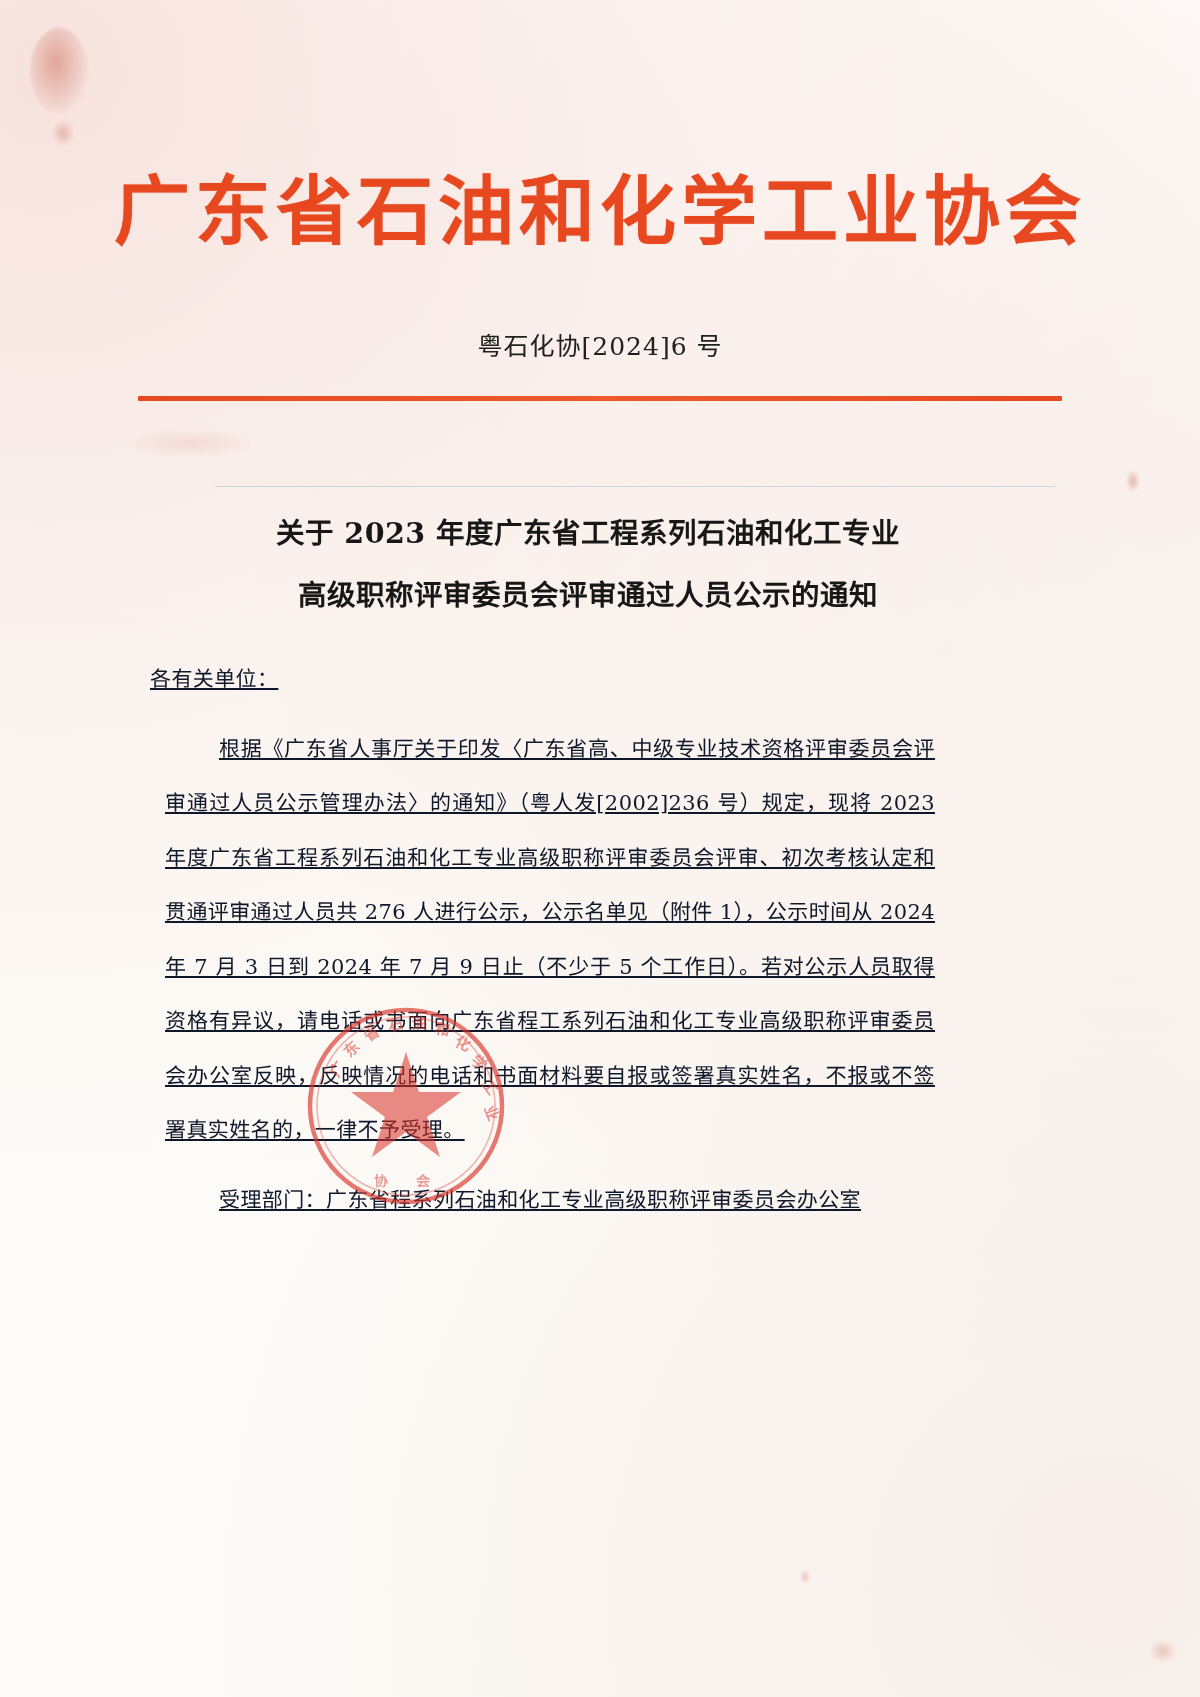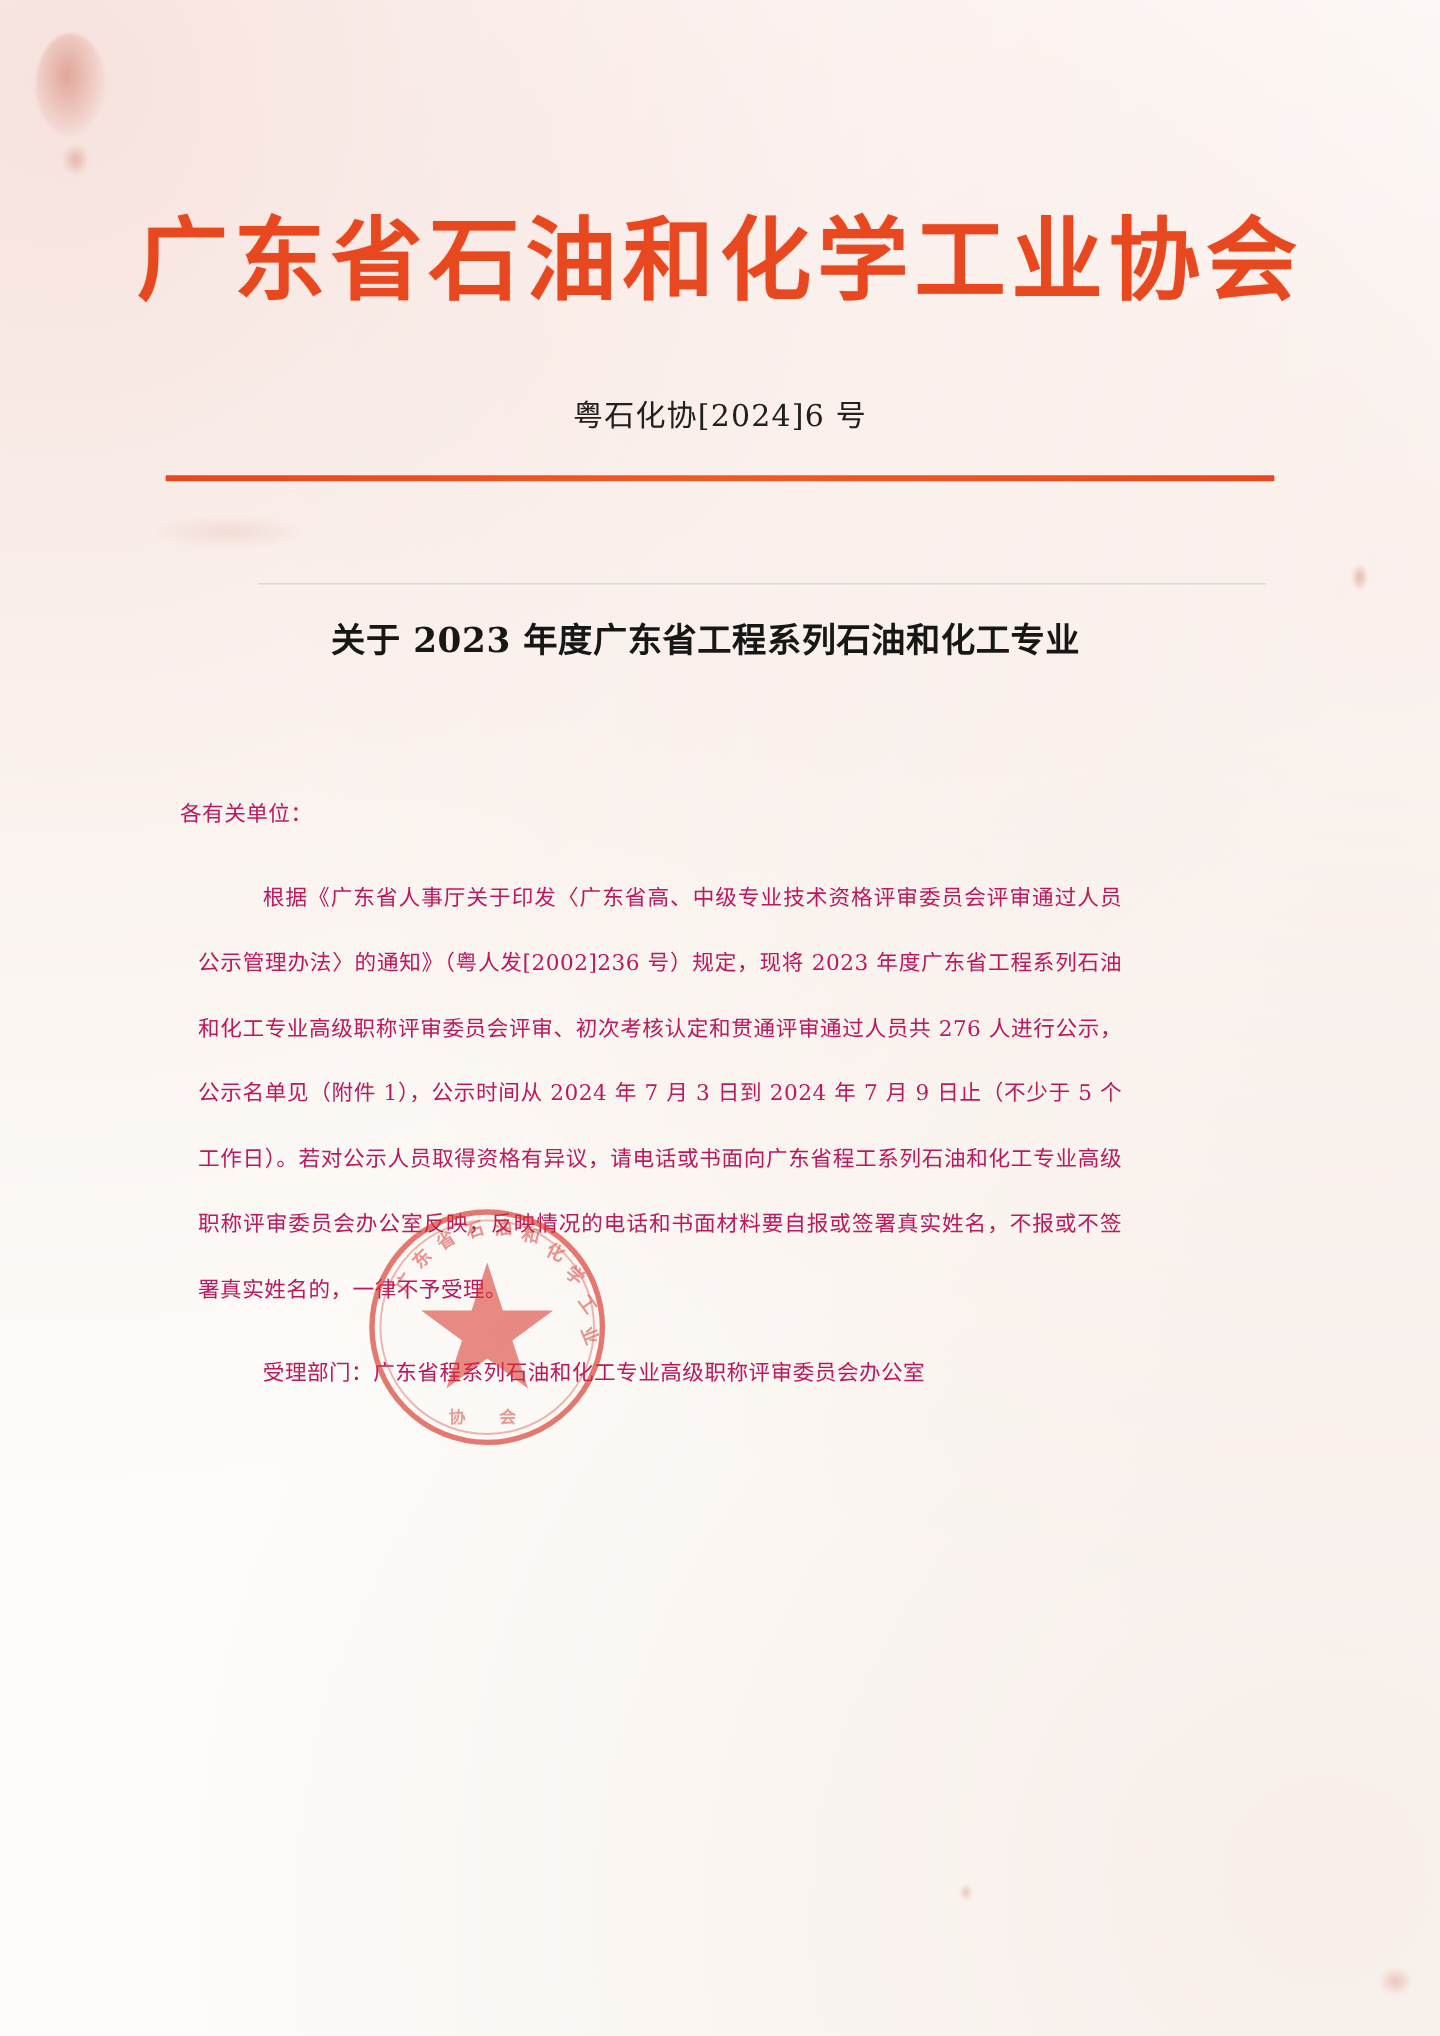--- a/index.html
+++ b/index.html
@@ -48,21 +48,21 @@
 
   
   .masthead {
     position: absolute;
     left: 0;
     right: 0;
     top: 178px;
     text-align: center;
   }
   .org-name {
-    font-family: Liberation Sans, sans-serif;
+    font-family: Liberation Mono, monospace;
     font-weight: bold;
     font-size: 76px;
     letter-spacing: 5px;
     color: #e8481f;
     line-height: 1.06;
     white-space: nowrap;
     text-shadow: 0 0 1px rgba(232,72,31,0.45);
   }
 
   .doc-number {
@@ -111,26 +111,27 @@
     color: #171716;
   }
   .doc-title .tline { display: block; white-space: nowrap; }
 
   
   .body-text {
     position: absolute;
     left: 150px;
     width: 800px;
     top: 652px;
-    font-size: 18px;
+    font-size: 21px;
     line-height: 54.5px;
-    color: #be185d;
+    color: #0f172a;
     letter-spacing: 0.4px;
     text-align: justify;
     text-justify: inter-character;
+    text-decoration: underline;
   }
   .salutation {
     margin: 0 0 0 0;
   }
   .para {
     margin: 15px;
     text-indent: 54px;
   }
 
   
@@ -162,20 +163,21 @@
       <div class="org-name">广东省石油和化学工业协会</div>
     </div>
 
     <div class="doc-number">粤石化协[2024]6 号</div>
 
     <div class="red-rule"></div>
     <div class="hair-rule"></div>
 
     <div class="doc-title">
       <span class="tline">关于 2023 年度广东省工程系列石油和化工专业</span>
+      <span class="tline">高级职称评审委员会评审通过人员公示的通知</span>
     </div>
 
     <div class="body-text">
       <p class="salutation">各有关单位：</p>
       <p class="para">根据《广东省人事厅关于印发〈广东省高、中级专业技术资格评审委员会评审通过人员公示管理办法〉的通知》（粤人发[2002]236 号）规定，现将 2023 年度广东省工程系列石油和化工专业高级职称评审委员会评审、初次考核认定和贯通评审通过人员共 276 人进行公示，公示名单见（附件 1），公示时间从 2024 年 7 月 3 日到 2024 年 7 月 9 日止（不少于 5 个工作日）。若对公示人员取得资格有异议，请电话或书面向广东省程工系列石油和化工专业高级职称评审委员会办公室反映，反映情况的电话和书面材料要自报或签署真实姓名，不报或不签署真实姓名的，一律不予受理。</p>
       <p class="para">受理部门：广东省程系列石油和化工专业高级职称评审委员会办公室</p>
     </div>
 
     <svg class="seal" viewBox="0 0 212 212" aria-hidden="true">
       <g fill="none" stroke="#d8342a" stroke-width="4.5" opacity="0.9">

